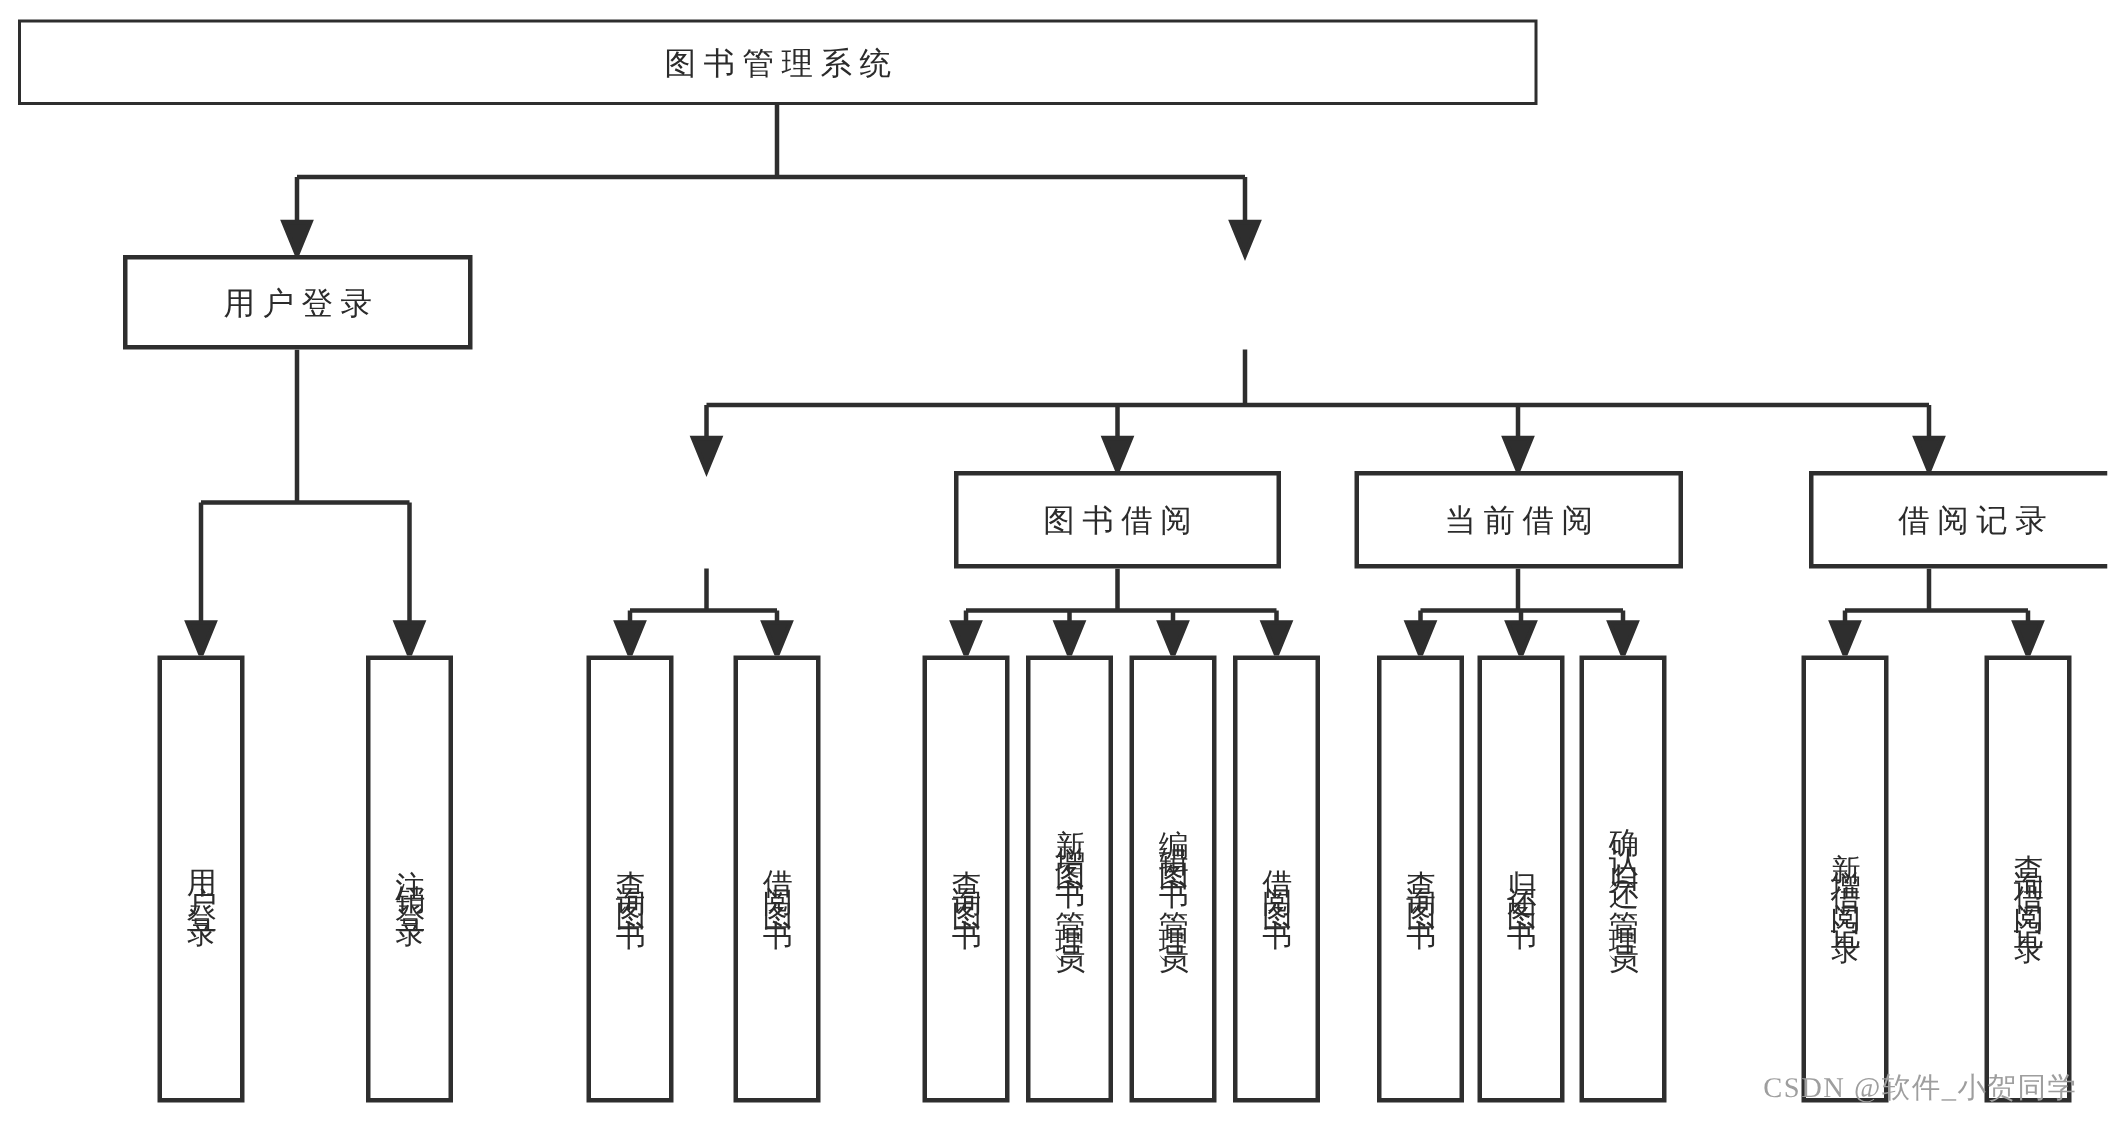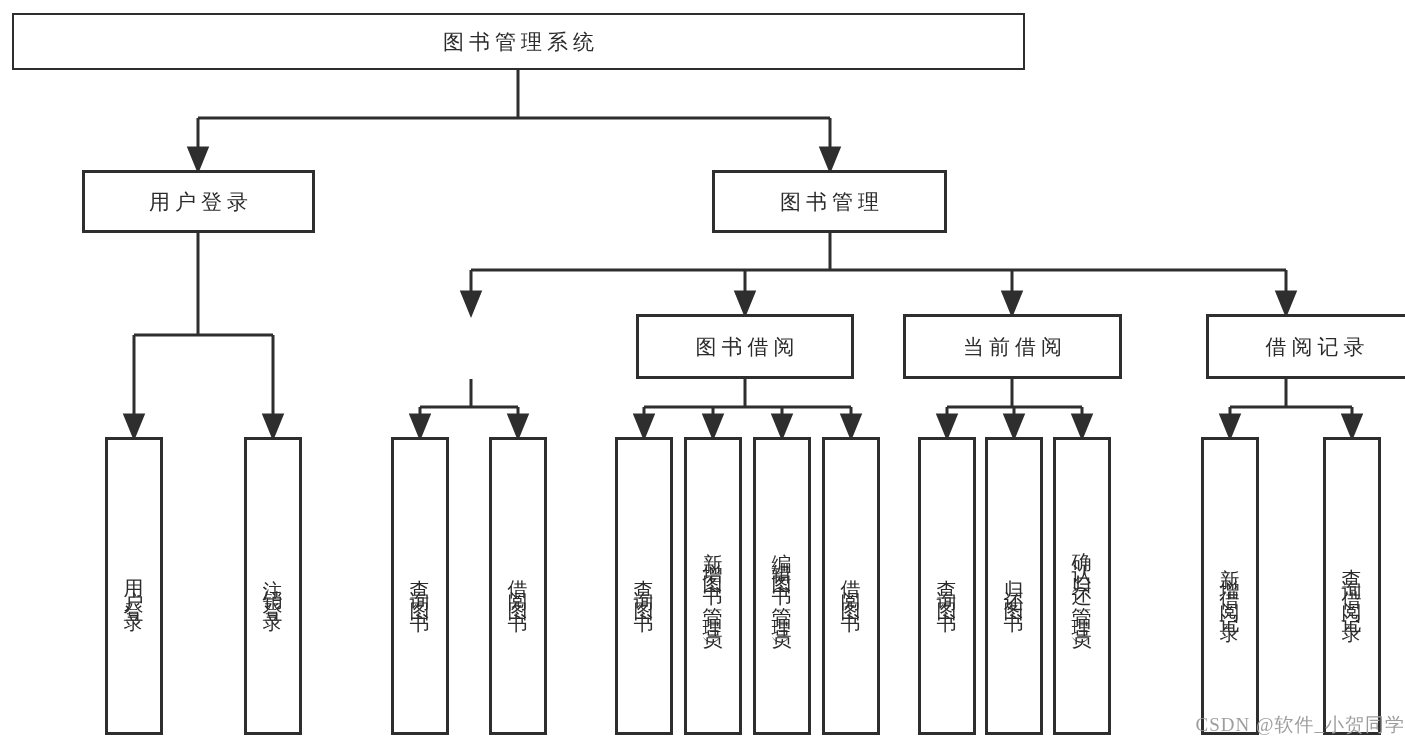--- a/index.html
+++ b/index.html
@@ -39,21 +39,21 @@
     font-size: 20px;
     letter-spacing: 11px;
     line-height: 1;
   }
   .lvl2  { left: 0; top: 170px; width: 233px; height: 63px; }
   .lvl3  { top: 314px; width: 218px; height: 65px; }
   .leaf  { top: 437px; width: 58px; height: 298px; }
   #watermark {
     position: absolute;
     top: 712px;
-    right: 0;
+    right: 20px;
     font-size: 19px;
     color: #9e9e9e;
     letter-spacing: 1px;
     white-space: nowrap;
   }
 </style>
 </head>
 <body>
 
 <div id="canvas">
@@ -97,21 +97,20 @@
     <g stroke="#2e2e2e" stroke-width="3" fill="#2e2e2e">
       <path fill="none" d="M1286 379 V407 M1230 407 H1352 M1230 407 V415 M1352 407 V415"></path>
       <polygon points="1221,415 1239,415 1230,437"></polygon>
       <polygon points="1343,415 1361,415 1352,437"></polygon>
     </g>
   </svg>
 
   <div class="node h root" style="left:12px; top:13px; width:1013px; height:57px; border-width:2px;">图书管理系统</div>
 
   <div class="node h lvl2" style="left:82px;">用户登录</div>
-  <div class="node h lvl2" style="left:712px; width:235px;">图书管理</div>
 
   <div class="node h lvl3" style="left:903px; width:219px;">当前借阅</div>
   <div class="node h lvl3" style="left:636px;">图书借阅</div>
   <div class="node h lvl3" style="left:1206px;">借阅记录</div>
 
   <div class="node v leaf" style="left:105px;">
     <span>用户登录</span>
   </div>
   <div class="node v leaf" style="left:244px;">
     <span>注销登录</span>

